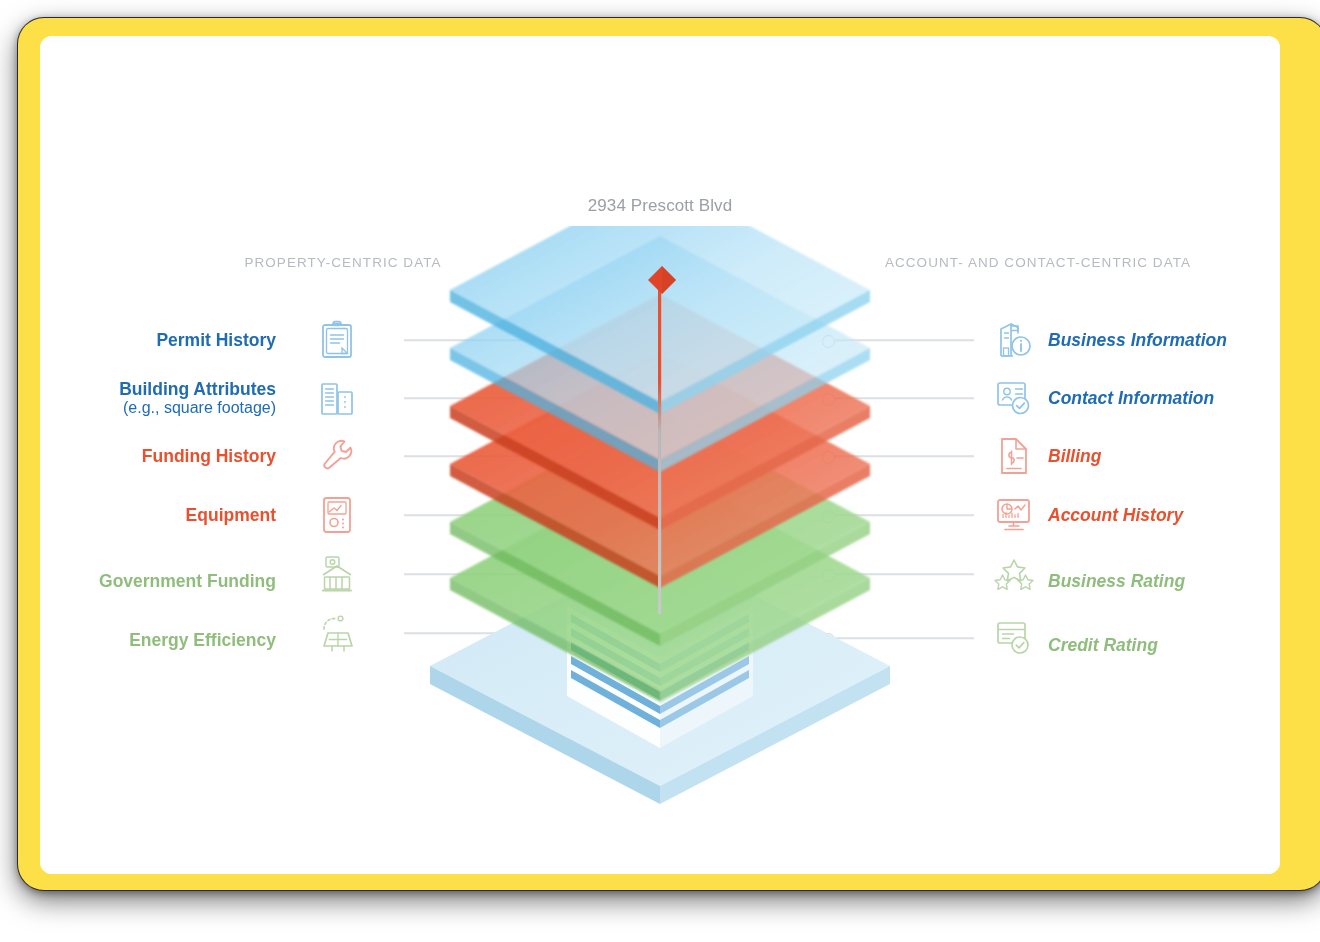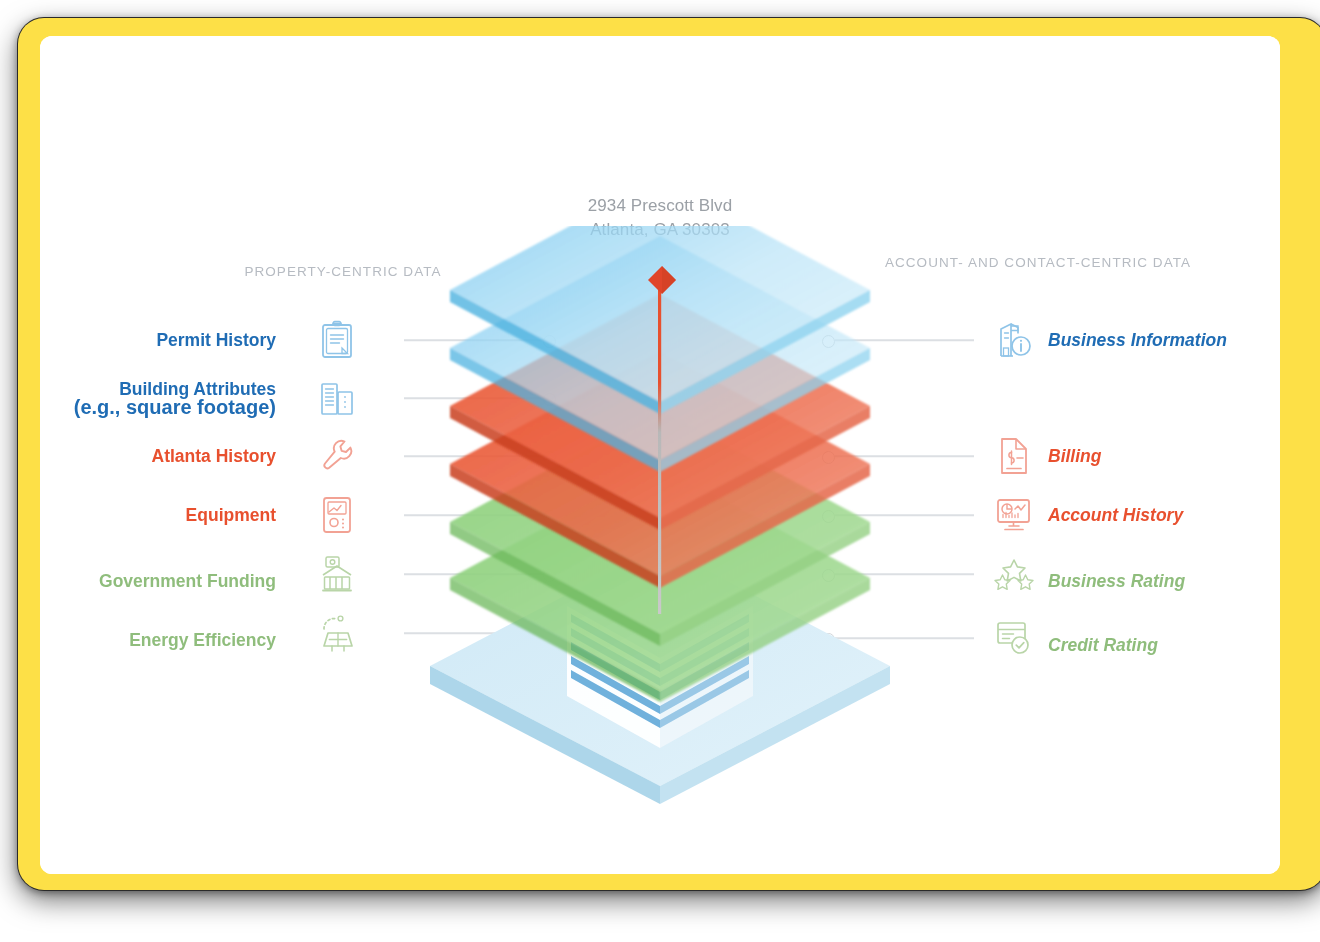--- a/index.html
+++ b/index.html
@@ -62,21 +62,21 @@
 
   
   .col-header {
     position: absolute;
     top: 219px;
     font-size: 13.5px;
     letter-spacing: 1.05px;
     color: #b6bbc2;
     white-space: nowrap;
   }
-  #header-left  { left: 178px; width: 250px; text-align: center; margin-top: 9px; }
+  #header-left  { left: 178px; width: 250px; text-align: center; }
   #header-right { left: 830px; width: 320px; text-align: center; margin-left: 8px; }
 
   
   .row {
     position: absolute;
     height: 56px;
     display: flex;
     align-items: center;
   }
   .row-left  { left: 34px;  width: 482px; justify-content: flex-end; gap: 27px; }
@@ -85,22 +85,22 @@
   .label {
     font-size: 17.5px;
     font-weight: bold;
     line-height: 19px;
     white-space: nowrap;
   }
   .row-left .label  { text-align: right; }
   .row-right .label { text-align: left; }
   .label .sub {
     display: block;
-    font-size: 20px;
-    font-weight: bold;
+    font-size: 16px;
+    font-weight: normal;
     line-height: 17px;
   }
 
   .icon-box {
     width: 40px;
     height: 42px;
     flex: 0 0 40px;
     display: flex;
     align-items: center;
     justify-content: center;
@@ -158,21 +158,20 @@
 </style>
 </head>
 <body>
 
 <div id="device-frame">
   <div id="device-screen">
     <div id="canvas">
 
       <div id="address-block">
         <div>2934 Prescott Blvd</div>
-        <div>Atlanta, GA 30303</div>
       </div>
 
       <div class="col-header" id="header-left">PROPERTY-CENTRIC DATA</div>
       <div class="col-header" id="header-right">ACCOUNT- AND CONTACT-CENTRIC DATA</div>
 
       <div class="row row-left" style="top:276px">
         <div class="label c-blue">
           <span>Permit History</span>
         </div>
         <div class="icon-box">
@@ -207,21 +206,21 @@
           </svg>
         </div>
         <div class="connector">
           <div class="conn-line"></div>
           <div class="conn-dot"></div>
         </div>
       </div>
 
       <div class="row row-left" style="top:392px">
         <div class="label c-red">
-          <span>Atlanta History</span>
+          <span>Funding History</span>
         </div>
         <div class="icon-box">
           <svg width="34" height="38" viewBox="0 0 34 38" fill="none" stroke="#f2a294" stroke-width="1.9" stroke-linecap="round" stroke-linejoin="round">
             <path d="M24.5 4.5 a7.5 7.5 0 0 0 -9.8 10.2 L5 26.5 a3 3 0 0 0 4.2 4.2 L20.8 21 a7.5 7.5 0 0 0 9.6 -10.4 l-4.4 4.4 -4.4 -1.2 -1.2 -4.4 z"></path>
           </svg>
         </div>
         <div class="connector">
           <div class="conn-line"></div>
           <div class="conn-dot"></div>
         </div>
@@ -303,20 +302,39 @@
             <circle cx="26" cy="26" r="9" stroke-width="1.7"></circle>
             <path d="M26 24 v7" stroke-width="1.9" stroke-linecap="round"></path>
             <circle cx="26" cy="20.8" r="1.1" fill="#8fc4e8" stroke="none"></circle>
           </svg>
         </div>
         <div class="label c-blue">
           <span>Business Information</span>
         </div>
       </div>
 
+      <div class="row row-right" style="top:334px">
+        <div class="connector">
+          <div class="conn-line"></div>
+          <div class="conn-dot"></div>
+        </div>
+        <div class="icon-box">
+          <svg width="38" height="38" viewBox="0 0 38 38" fill="none" stroke="#8fc4e8" stroke-width="1.7">
+            <rect x="3" y="4" width="27" height="22" rx="2"></rect>
+            <circle cx="12" cy="12.5" r="3.2" stroke-width="1.4"></circle>
+            <path d="M7.5 21 a4.8 4.8 0 0 1 9 0" stroke-width="1.4" stroke-linecap="round"></path>
+            <path d="M20.5 10 h7 M20.5 15 h7" stroke-width="1.5" stroke-linecap="round"></path>
+            <circle cx="25.5" cy="26.5" r="8" stroke-width="1.7" fill="#ffffff"></circle>
+            <path d="M21.8 26.7 l2.7 2.7 4.8 -5.3" stroke-width="1.7" stroke-linecap="round" stroke-linejoin="round"></path>
+          </svg>
+        </div>
+        <div class="label c-blue">
+          <span>Contact Information</span>
+        </div>
+      </div>
 
       <div class="row row-right" style="top:392px">
         <div class="connector">
           <div class="conn-line"></div>
           <div class="conn-dot"></div>
         </div>
         <div class="icon-box">
           <svg width="32" height="40" viewBox="0 0 32 40" fill="none" stroke="#f2a294" stroke-width="1.8" stroke-linejoin="round">
             <path d="M4 3 h14 l10 10 v24 H4 z"></path>
             <path d="M18 3 v10 h10" stroke-width="1.6"></path>

